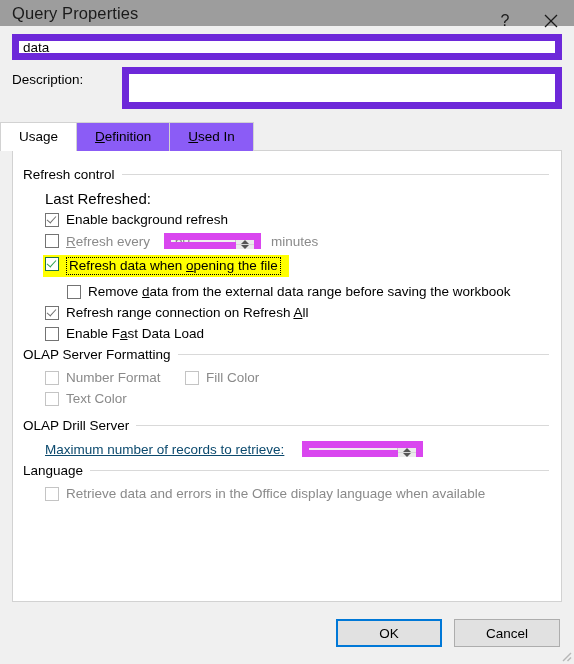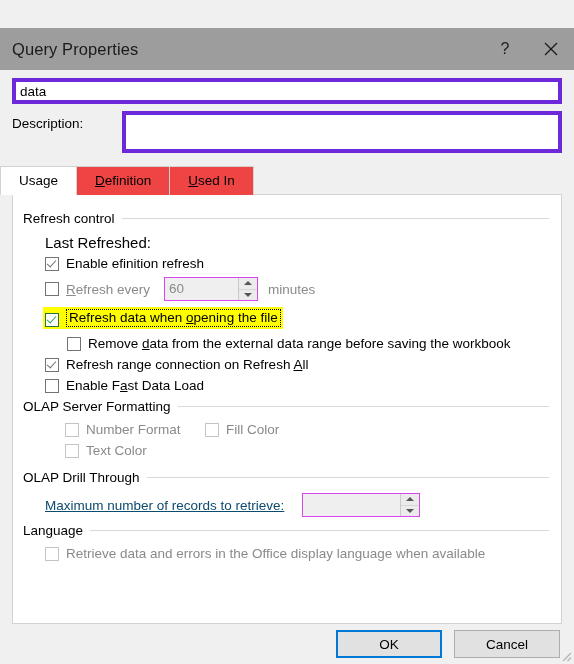--- a/index.html
+++ b/index.html
@@ -22,27 +22,26 @@
     width: 574px;
     height: 664px;
     background: #f0f0f0;
     box-sizing: border-box;
     display: flex;
     flex-direction: column;
   }
 
   
   .titlebar {
-    height: 42px;
+    height: 26px;
     background: #9d9d9d;
     display: flex;
     align-items: center;
     flex: 0 0 auto;
     position: relative;
-    margin-top: 28px;
   }
   .titlebar-text {
     padding-left: 12px;
     font-size: 16.5px;
     color: #1b1b1b;
     letter-spacing: .1px;
   }
   .titlebar-buttons {
     position: absolute;
     right: 0;
@@ -76,21 +75,21 @@
   .field-label {
     width: 110px;
     flex: 0 0 110px;
     font-size: 13.5px;
     line-height: 26px;
     color: #000;
   }
   .txtbox {
     flex: 1 1 auto;
     background: #fff;
-    border: 4px solid #6d28d9;
+    border: 7px solid #6d28d9;
     height: 26px;
     line-height: 24px;
     padding: 0 4px;
     font-size: 13.5px;
     font-family: "Liberation Sans", sans-serif;
     color: #000;
     box-sizing: border-box;
     outline: none;
   }
   .txtbox.multiline {
@@ -105,21 +104,21 @@
     flex: 0 0 auto;
     display: flex;
     padding-left: 0;
     position: relative;
     z-index: 2;
     margin-bottom: -1px;
   }
   .tab {
     padding: 6px 18px 7px 18px;
     font-size: 13.5px;
-    background: #ef4444;
+    background: #8b5cf6;
     border: 1px solid #d2d2d2;
     border-bottom: none;
     margin-right: -1px;
     color: #000;
     cursor: default;
     min-width: 56px;
     text-align: center;
     box-sizing: border-box;
   }
   .tab.active {
@@ -198,40 +197,39 @@
   }
   .cbox.green { border-color: #217346; }
   .cbox.green.checked::after { border-color: #2fa14f; }
   .cbox.disabled { border-color: #c4c4c4; background: #fff; }
   .cb-label { color: #000; white-space: nowrap; }
   .cb-label.dim { color: #8a8a8a; }
 
   .highlight-row {
     background: #ffff00;
     display: inline-flex;
-    align-items: flex-end;
-    padding: 2px 2px 2px 2px;
+    align-items: flex-start;
+    padding: 2px 8px 2px 2px;
     margin-left: -2px;
   }
   .focus-ring {
     border: 1px dotted #000;
     padding: 0 2px;
     line-height: 16px;
   }
 
   
   .spin-wrap {
     display: inline-flex;
     align-items: stretch;
-    border: 1px solid #d946ef;
-    height: 24px;
+    border: 7px solid #d946ef;
+    height: 16px;
     background: #efefef;
     box-sizing: border-box;
     vertical-align: middle;
-    gap: 9px;
   }
   .spin-val {
     width: 64px;
     padding: 0 4px;
     font-size: 13.5px;
     line-height: 20px;
     color: #8a8a8a;
     background: #efefef;
     border: none;
     font-family: "Liberation Sans", sans-serif;
@@ -274,29 +272,28 @@
     color: #8a8a8a;
   }
   .mnr-label {
     color: #0c4a6e;
     margin-right: 18px;
     text-decoration: underline;
   }
 
   .two-col {
     display: flex;
-    margin-left: 20px;
   }
   .two-col .col1 { width: 140px; flex: 0 0 140px; }
   .two-col .col2 { flex: 0 0 auto; }
 
   
   .footer {
     flex: 0 0 auto;
-    height: 40px;
+    height: 62px;
     display: flex;
     align-items: center;
     justify-content: flex-end;
     padding-right: 14px;
     position: relative;
   }
   .btn {
     width: 106px;
     height: 28px;
     font-size: 13.5px;
@@ -363,21 +360,21 @@
         <span class="ghtext">Refresh control</span>
         <span class="ghline"></span>
       </div>
 
       <div class="indent1">
 
         <div class="static-text">Last Refreshed:</div>
 
         <div class="cb-row">
           <span class="cbox checked"></span>
-          <span class="cb-label">Enable efinition refresh</span>
+          <span class="cb-label">Enable background refresh</span>
         </div>
 
         <div class="inline-row">
           <span class="cbox"></span>
           <span class="cb-label dim"><span></span><u>R</u><span>efresh every</span></span>
           <span style="width:14px"></span>
           <span class="spin-wrap">
             <input class="spin-val" type="text" readonly="" value="60" style="">
             <span class="spin-btns">
               <span class="spin-btn">
@@ -442,21 +439,21 @@
               <span class="cbox disabled"></span>
               <span class="cb-label dim">Text Color</span>
             </div>
           </div>
         </div>
       </div>
     </div>
 
     <div class="group">
       <div class="group-header">
-        <span class="ghtext">OLAP Drill Through</span>
+        <span class="ghtext">OLAP Drill Server</span>
         <span class="ghline"></span>
       </div>
       <div class="indent1">
         <div class="inline-row">
           <span class="mnr-label">Maximum number of records to retrieve:</span>
           <span class="spin-wrap">
             <input class="spin-val wide" type="text" readonly="" value="" style="">
             <span class="spin-btns">
               <span class="spin-btn">
                   <span class="arrow-up"></span>

